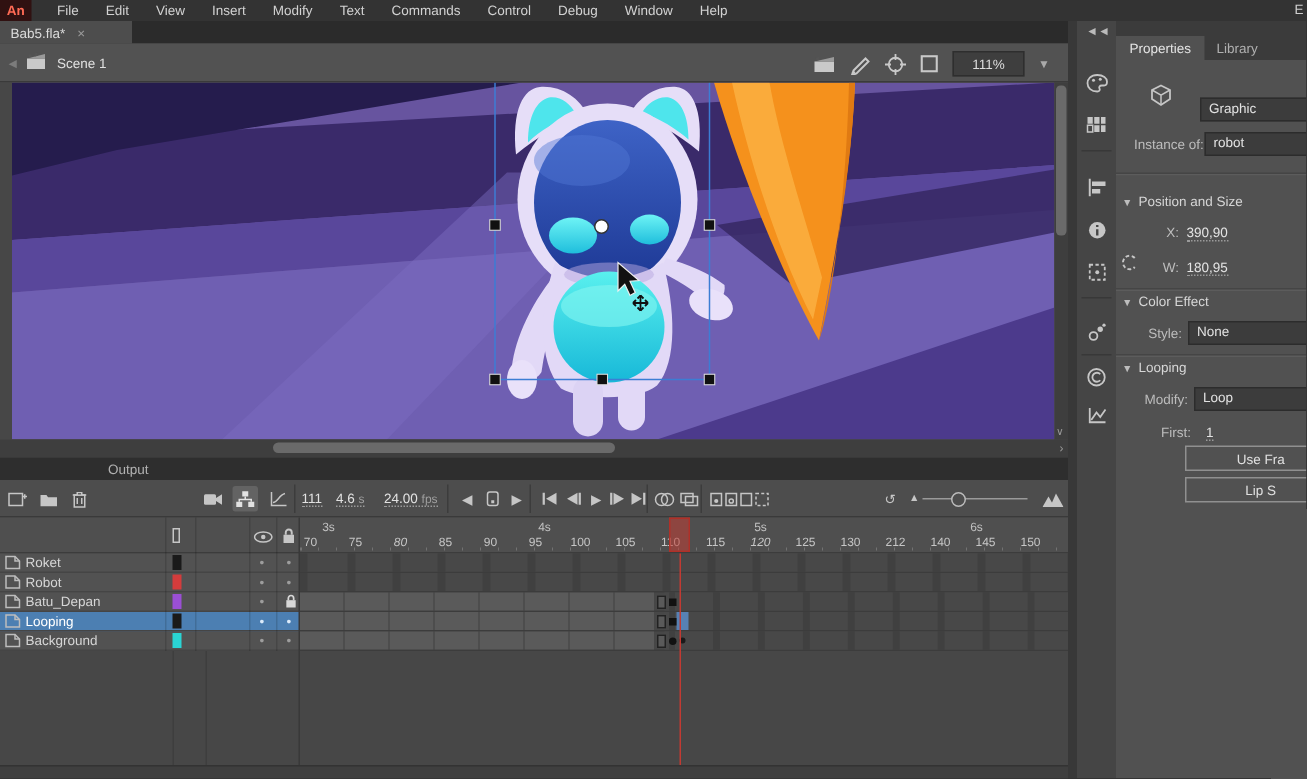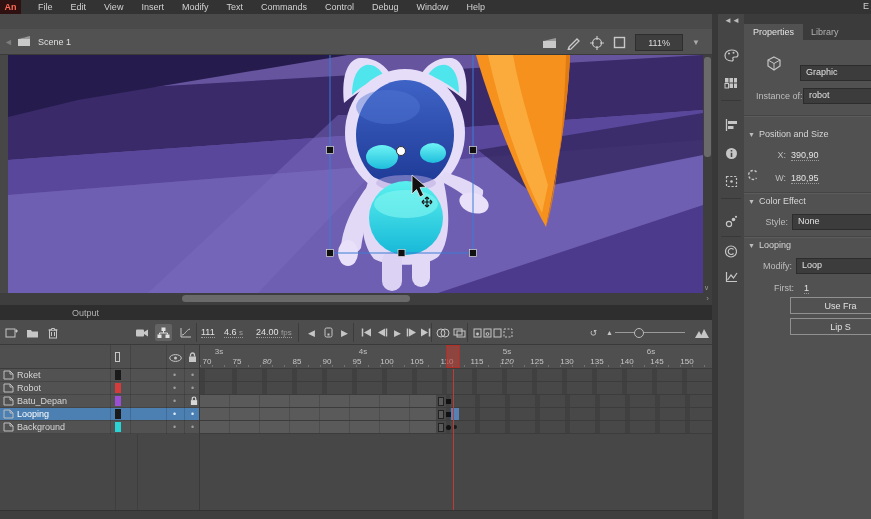--- a/index.html
+++ b/index.html
@@ -125,20 +125,26 @@
         <span class="menu-item">Text</span>
         <span class="menu-item">Commands</span>
         <span class="menu-item">Control</span>
         <span class="menu-item">Debug</span>
         <span class="menu-item">Window</span>
         <span class="menu-item">Help</span>
       </div>
     <div class="workspace-btn">E</div>
   </div>
 
+  <div class="tabbar">
+    <div class="doc-tab">
+      <span>Bab5.fla*</span>
+      <span class="doc-close">×</span>
+    </div>
+  </div>
 
   <div class="editbar">
     <span class="back-arrow">◄</span>
     <span class="scene-clapper">
       <svg width="14" height="12" viewBox="0 0 14 12">
           <rect x="1" y="4" width="12" height="7" fill="#c9c9c9"></rect>
           <polygon points="1,4 13,1 13,4" fill="#9a9a9a"></polygon>
           <rect x="2" y="1.2" width="2" height="2" fill="#555" transform="rotate(-12 3 2)"></rect>
           <rect x="6" y="0.4" width="2" height="2" fill="#555" transform="rotate(-12 7 1.4)"></rect>
         </svg>
@@ -426,21 +432,21 @@
           <span class="ruler-num" style="left: 297px;">85</span>
           <span class="ruler-num" style="left: 327px;">90</span>
           <span class="ruler-num" style="left: 357px;">95</span>
           <span class="ruler-num" style="left: 387px;">100</span>
           <span class="ruler-num" style="left: 417px;">105</span>
           <span class="ruler-num" style="left: 447px;">110</span>
           <span class="ruler-num" style="left: 477px;">115</span>
           <span class="ruler-num" style="left: 507px; font-style: italic;">120</span>
           <span class="ruler-num" style="left: 537px;">125</span>
           <span class="ruler-num" style="left: 567px;">130</span>
-          <span class="ruler-num" style="left: 597px;">135</span>
+          <span class="ruler-num" style="left: 597px;">212</span>
           <span class="ruler-num" style="left: 627px;">140</span>
           <span class="ruler-num" style="left: 657px;">145</span>
           <span class="ruler-num" style="left: 687px;">150</span>
         </div>
       <div class="ruler-ticks"></div>
     </div>
 
     <div class="layers" id="layer-list">
         <div class="layer-row">
           <svg width="11" height="10" viewBox="0 0 11 10" style="position:absolute;left:3px;top:1px">

